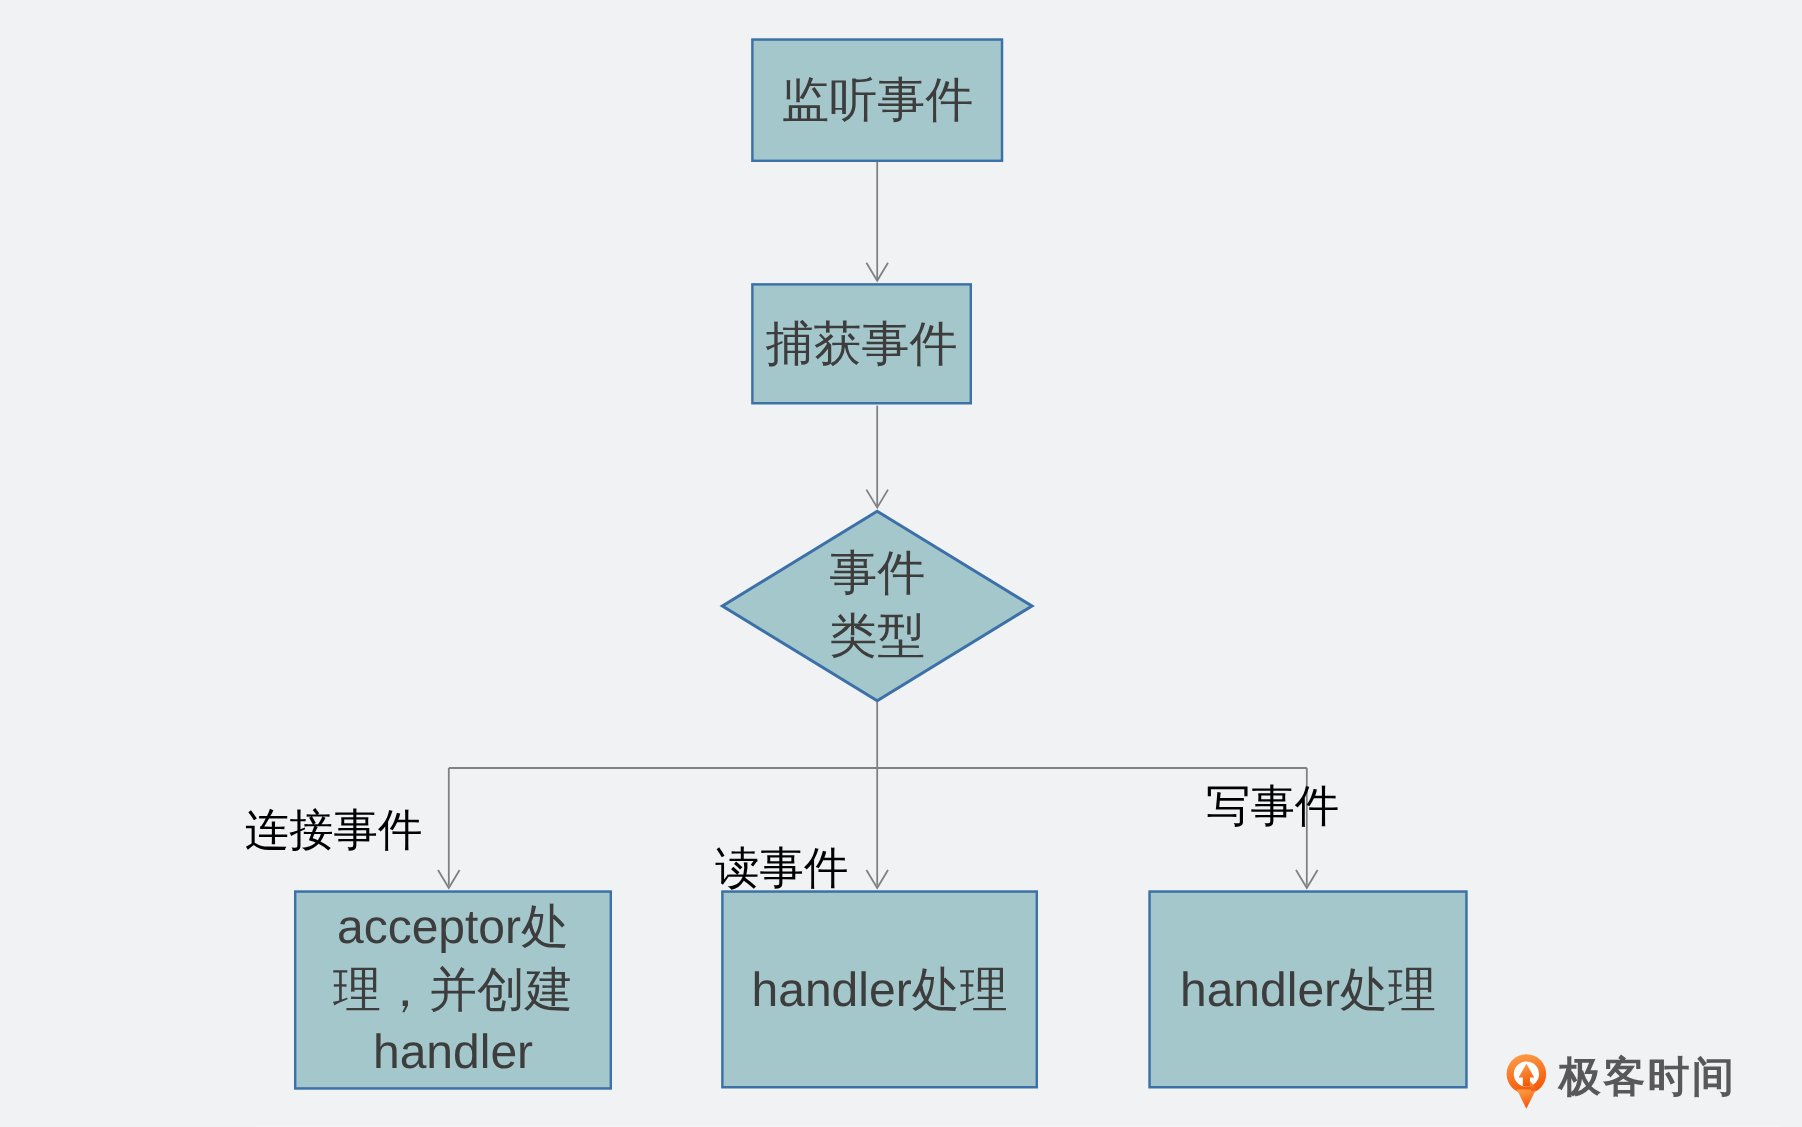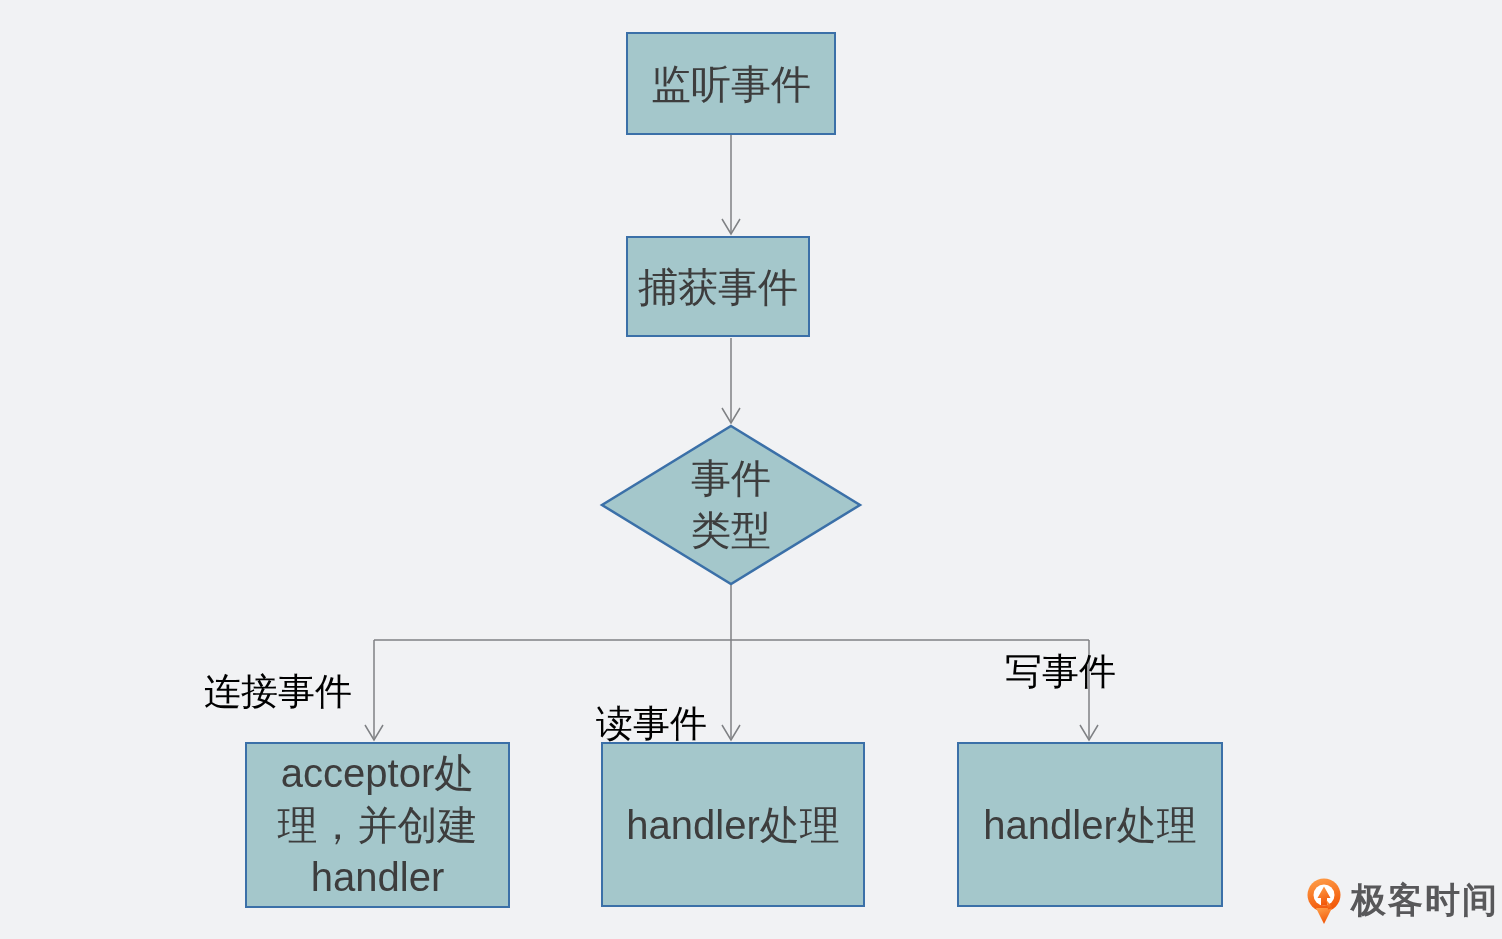--- a/index.html
+++ b/index.html
@@ -59,24 +59,25 @@
     color: #000000;
     font-size: 37px;
     line-height: 40px;
     white-space: nowrap;
   }
   #label-connect { left: 204px; top: 672px; }
   #label-read    { left: 596px; top: 704px; }
   #label-write   { left: 964px; top: 652px; margin-left: 41px; }
   .logo {
     position: absolute;
-    left: 1306px;
+    left: 1254px;
     top: 878px;
     display: flex;
     align-items: flex-start;
+    font-family: Liberation Mono, monospace;
   }
   .logo-icon {
     width: 36px;
     height: 48px;
     display: block;
   }
   .logo-text {
     margin-left: 9px;
     margin-top: 4px;
     font-size: 35px;

